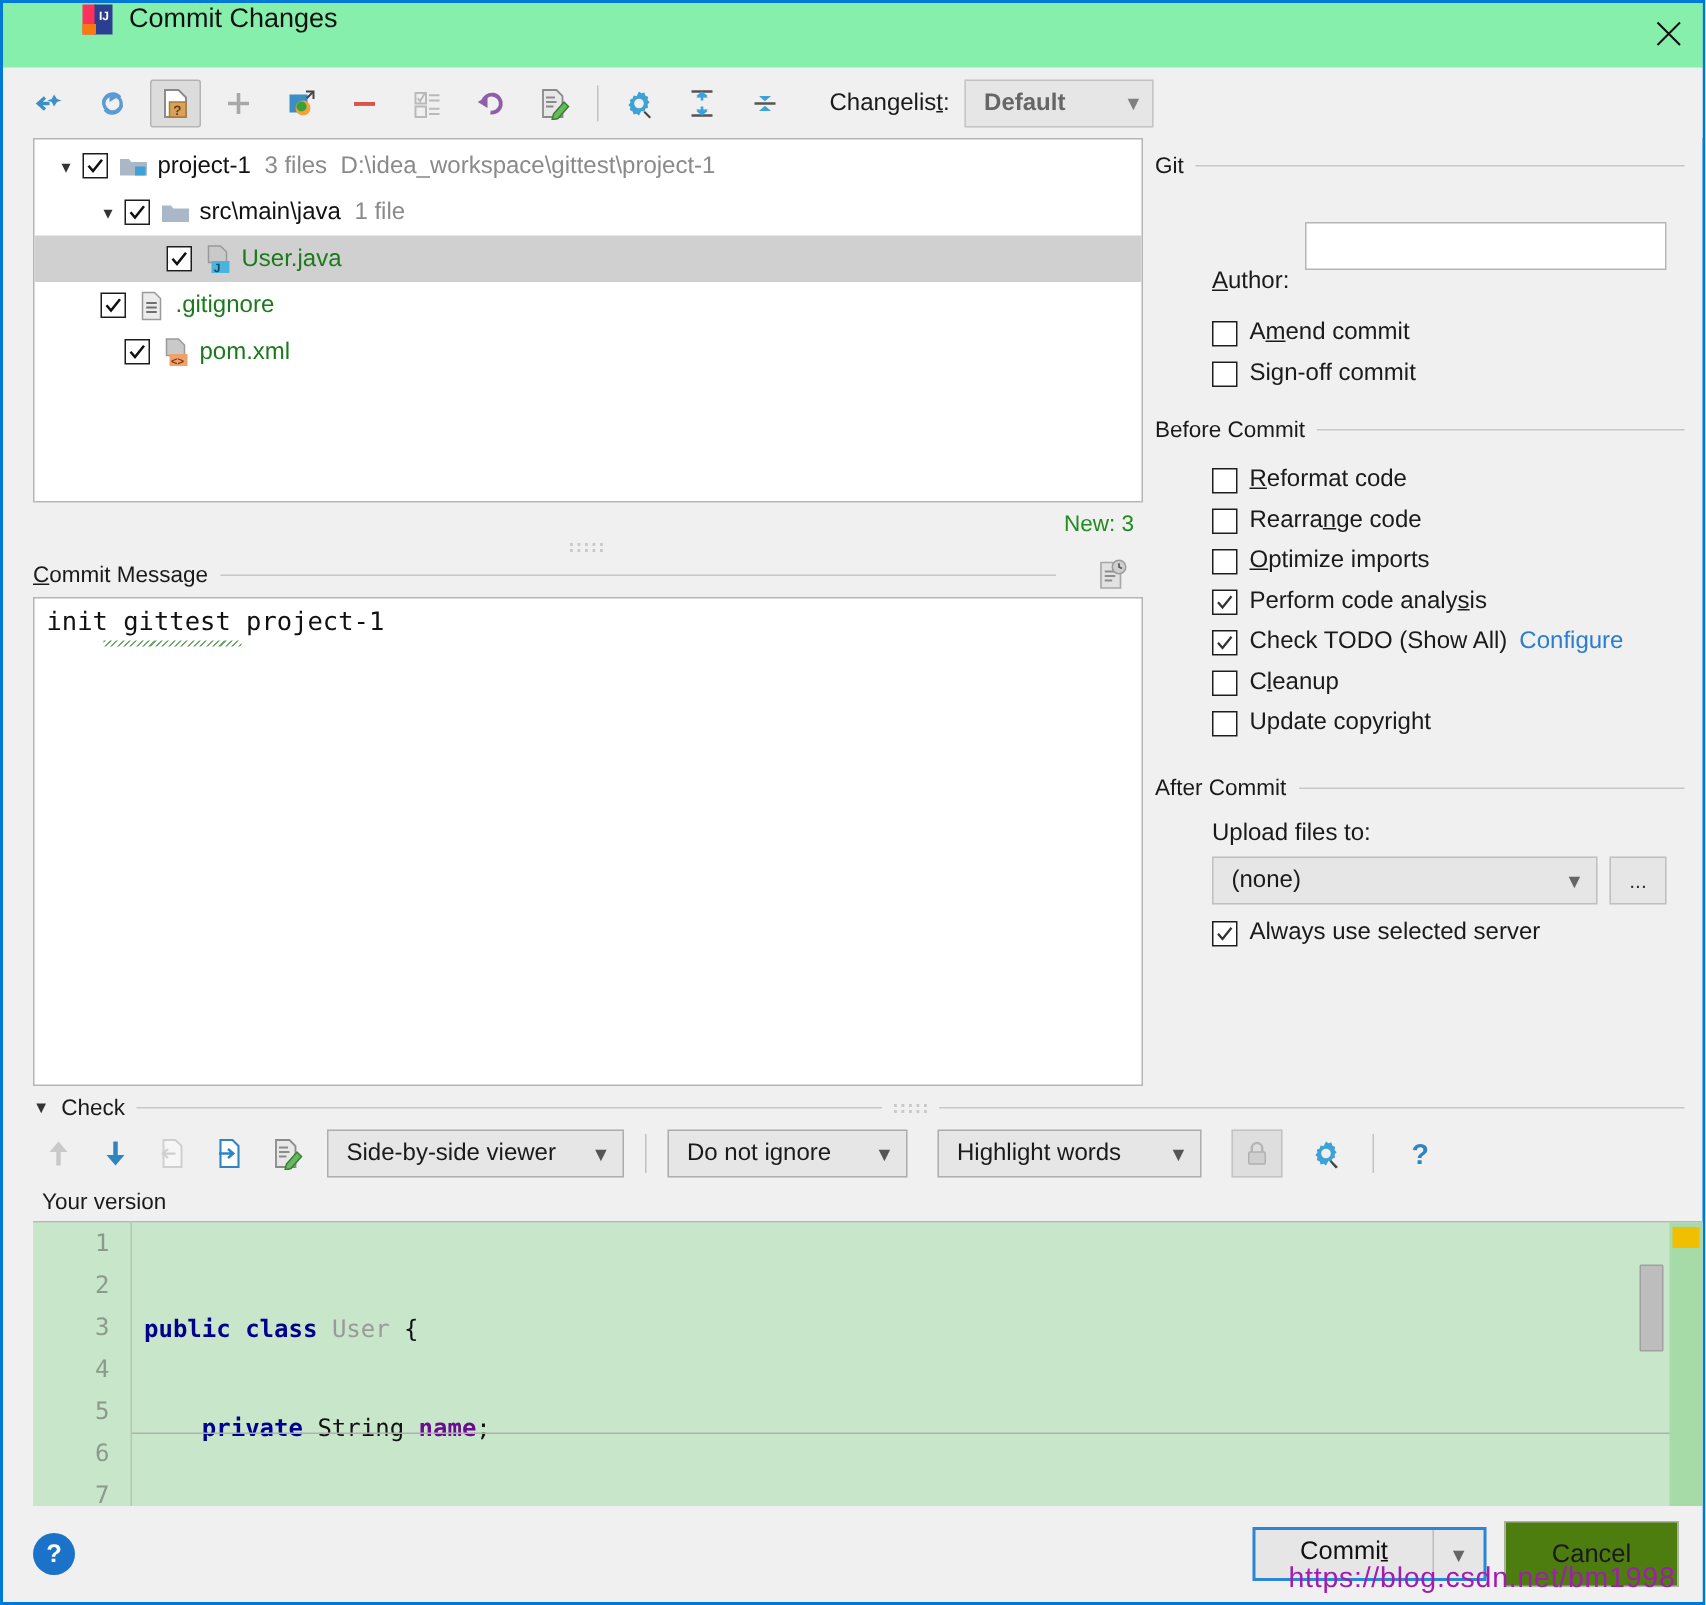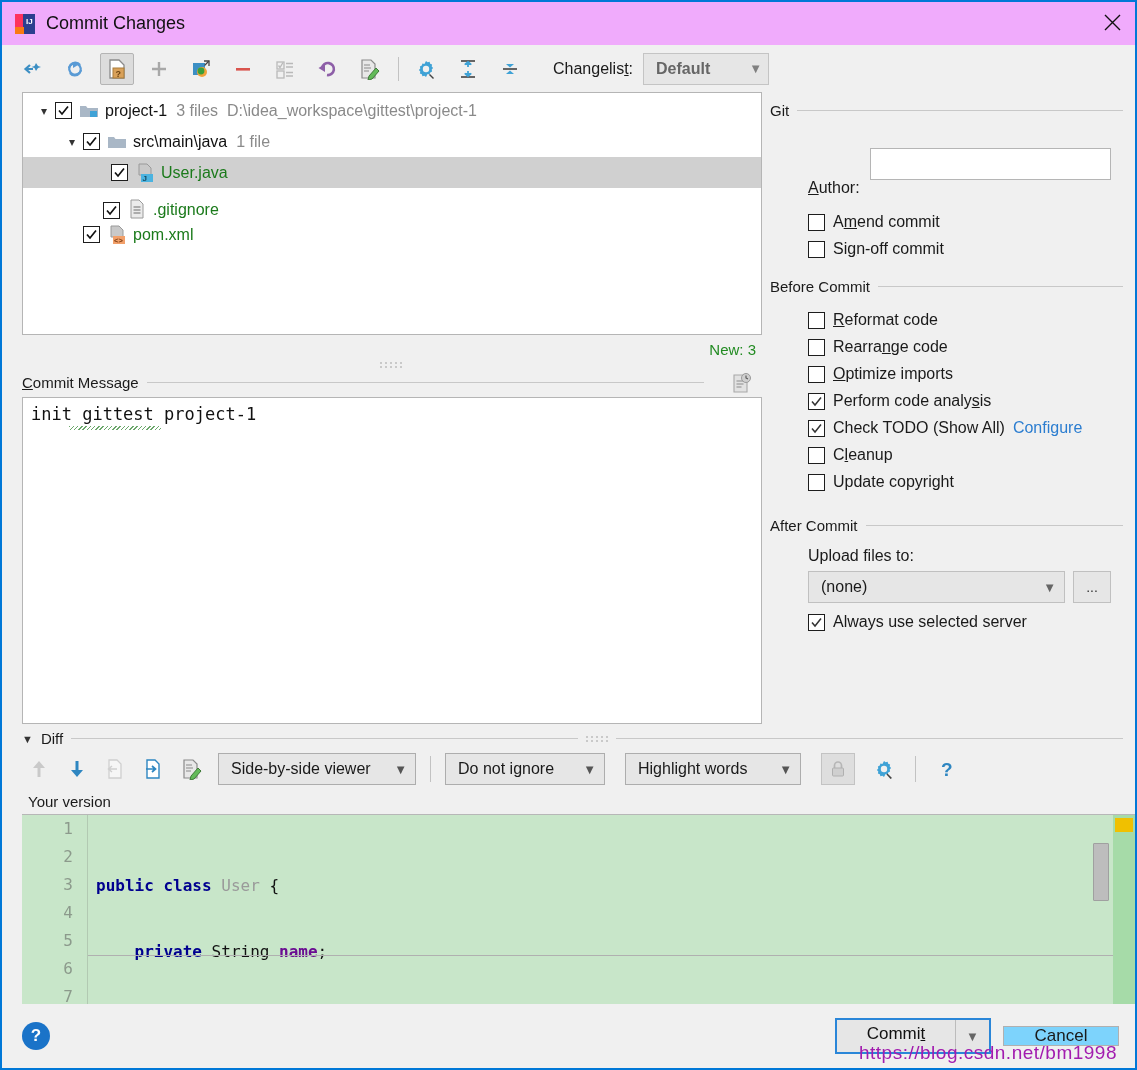--- a/index.html
+++ b/index.html
@@ -14,24 +14,25 @@
   }
   .window {
     width:1137px; height:1070px;
     border:2px solid #0078d7;
     background:#f0f0f0;
     position:relative;
     display:flex; flex-direction:column;
   }
   
   .titlebar {
-    height:43px; background:#f0abfc;
-    display:flex; align-items:center;
+    height:43px; background:#86efac;
+    display:flex; 
     flex:0 0 43px;
     position:relative;
+    padding-left:40px;
   }
   .title-icon { margin-left:12px; width:22px; height:22px; position:relative; }
   .title-text { margin-left:10px; font-size:18px; color:#111; }
   .close-btn {
     position:absolute; right:0; top:0; width:46px; height:41px;
     display:flex; align-items:center; justify-content:center;
     cursor:pointer;
   }
   .close-btn svg { display:block; }
 
@@ -243,21 +244,21 @@
   .commit-main {
     height:28px; min-width:118px; display:flex; align-items:center; justify-content:center;
     font-size:17px; color:#111; padding:0 12px;
   }
   .commit-main u { text-decoration:underline; }
   .commit-arrow {
     height:32px; width:34px; border-left:1px solid #bcbcbc;
     display:flex; align-items:center; justify-content:center; color:#666; font-size:13px;
   }
   .cancel-btn {
-    height:20px; min-width:116px; background:#7dd3fc; border:1px solid #b0b0b0;
+    height:44px; min-width:116px; background:#4d7c0f; border:1px solid #b0b0b0;
     display:flex; align-items:center; justify-content:center; font-size:17px;
     cursor:pointer;
   }
   .watermark {
     position:absolute; right:18px; bottom:4px;
     font-size:19px; color:#a21caf; letter-spacing:.5px; pointer-events:none;
     font-family:"Liberation Sans", sans-serif;
   }
 </style>
 </head>
@@ -425,21 +426,21 @@
           <span class="nodeicon">
             <svg width="20" height="20" viewBox="0 0 20 20">
               <path d="M4 1 h8 l4 4 v7 H4 z" fill="#c9c9c9" stroke="#9a9a9a" stroke-width="1"></path>
               <rect x="6" y="11" width="12" height="8" fill="#4bb3e0"></rect>
               <text x="7.5" y="18" font-size="8" fill="#16495f" font-family="Liberation Sans, sans-serif" font-weight="bold">J</text>
             </svg>
           </span>
           <span class="nm green">User.java</span>
         </div>
 
-        <div class="tree-row indent-file1" style="padding-left:58px;align-items:flex-end;">
+        <div class="tree-row indent-file1" style="padding-left:22px;">
           <span class="twisty empty">▾</span>
           <span class="cbx">
             <svg width="13" height="13" viewBox="0 0 13 13">
                 <path d="M2 6.5 L5 10 L11 2.5" stroke="#111" stroke-width="1.7" fill="none"></path>
               </svg>
           </span>
           <span class="nodeicon">
             <svg width="20" height="20" viewBox="0 0 20 20">
               <path d="M4 1 h8 l4 4 v14 H4 z" fill="#ebebeb" stroke="#9a9a9a" stroke-width="1"></path>
               <path d="M6.5 8 h7 M6.5 11 h7 M6.5 14 h7" stroke="#6f6f6f" stroke-width="1.2"></path>
@@ -586,21 +587,21 @@
         </span>
         <span>Always use selected server</span>
       </div>
 
     </div>
   </div>
 
   <div class="diff-wrap">
     <div class="diff-head">
       <span class="tri">▼</span>
-      <span>Diff</span>
+      <span>Check</span>
       <span class="rule"></span>
       <span class="dots"></span>
       <span class="rule"></span>
     </div>
 
     <div class="diff-toolbar">
       <div class="dtb disabled">
         <svg width="22" height="22" viewBox="0 0 22 22">
           <path d="M11 19 V6" stroke="#9a9a9a" stroke-width="3"></path>
           <path d="M5 10 L11 3 L17 10 Z" fill="#9a9a9a"></path>

